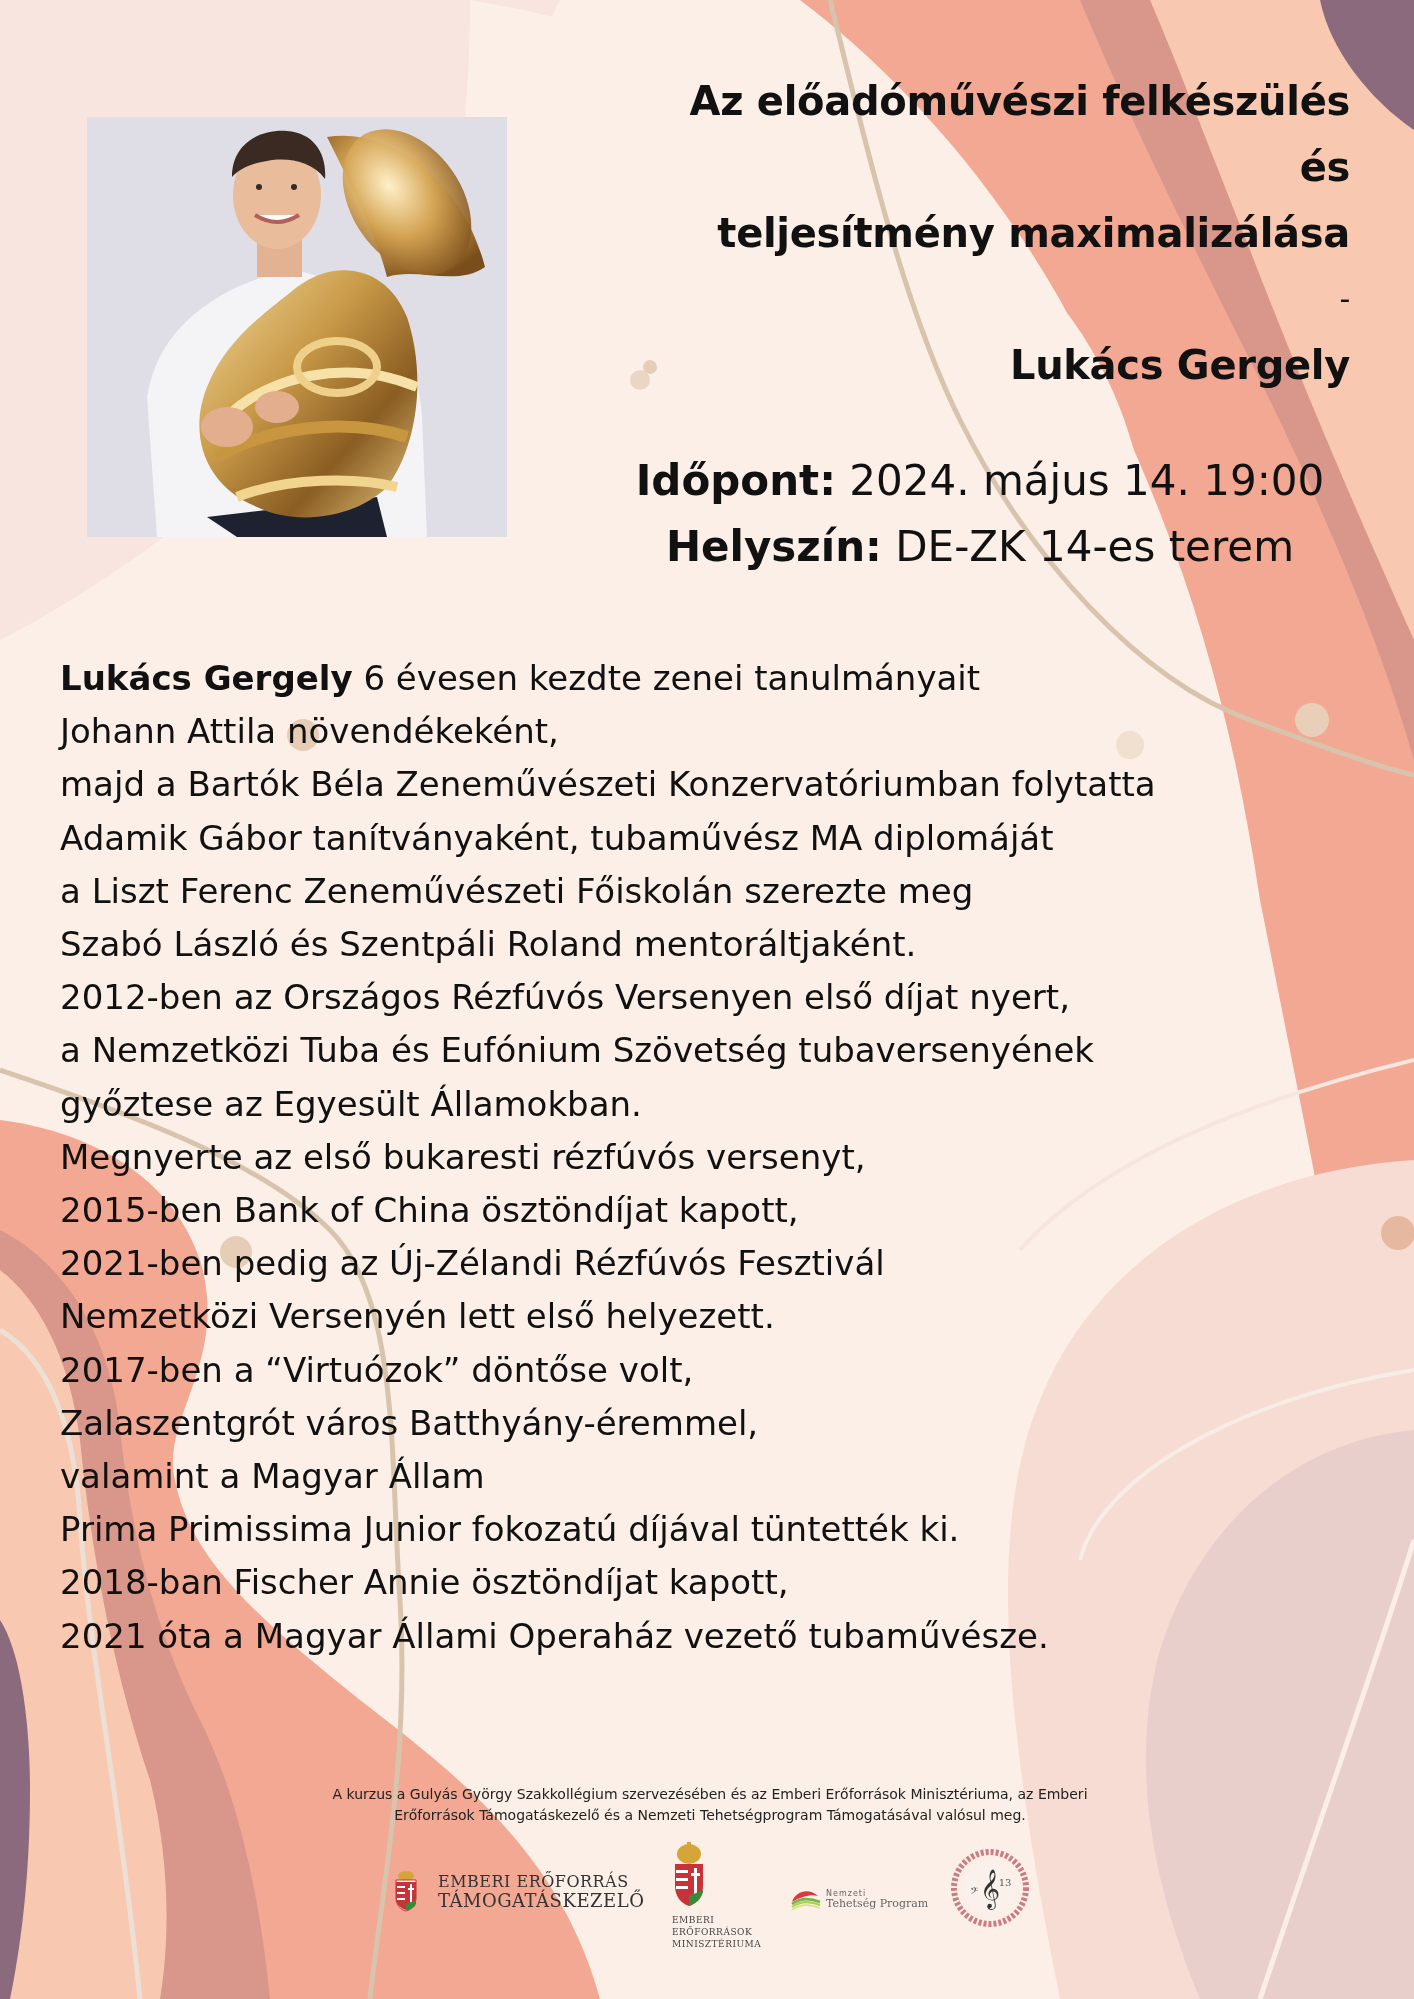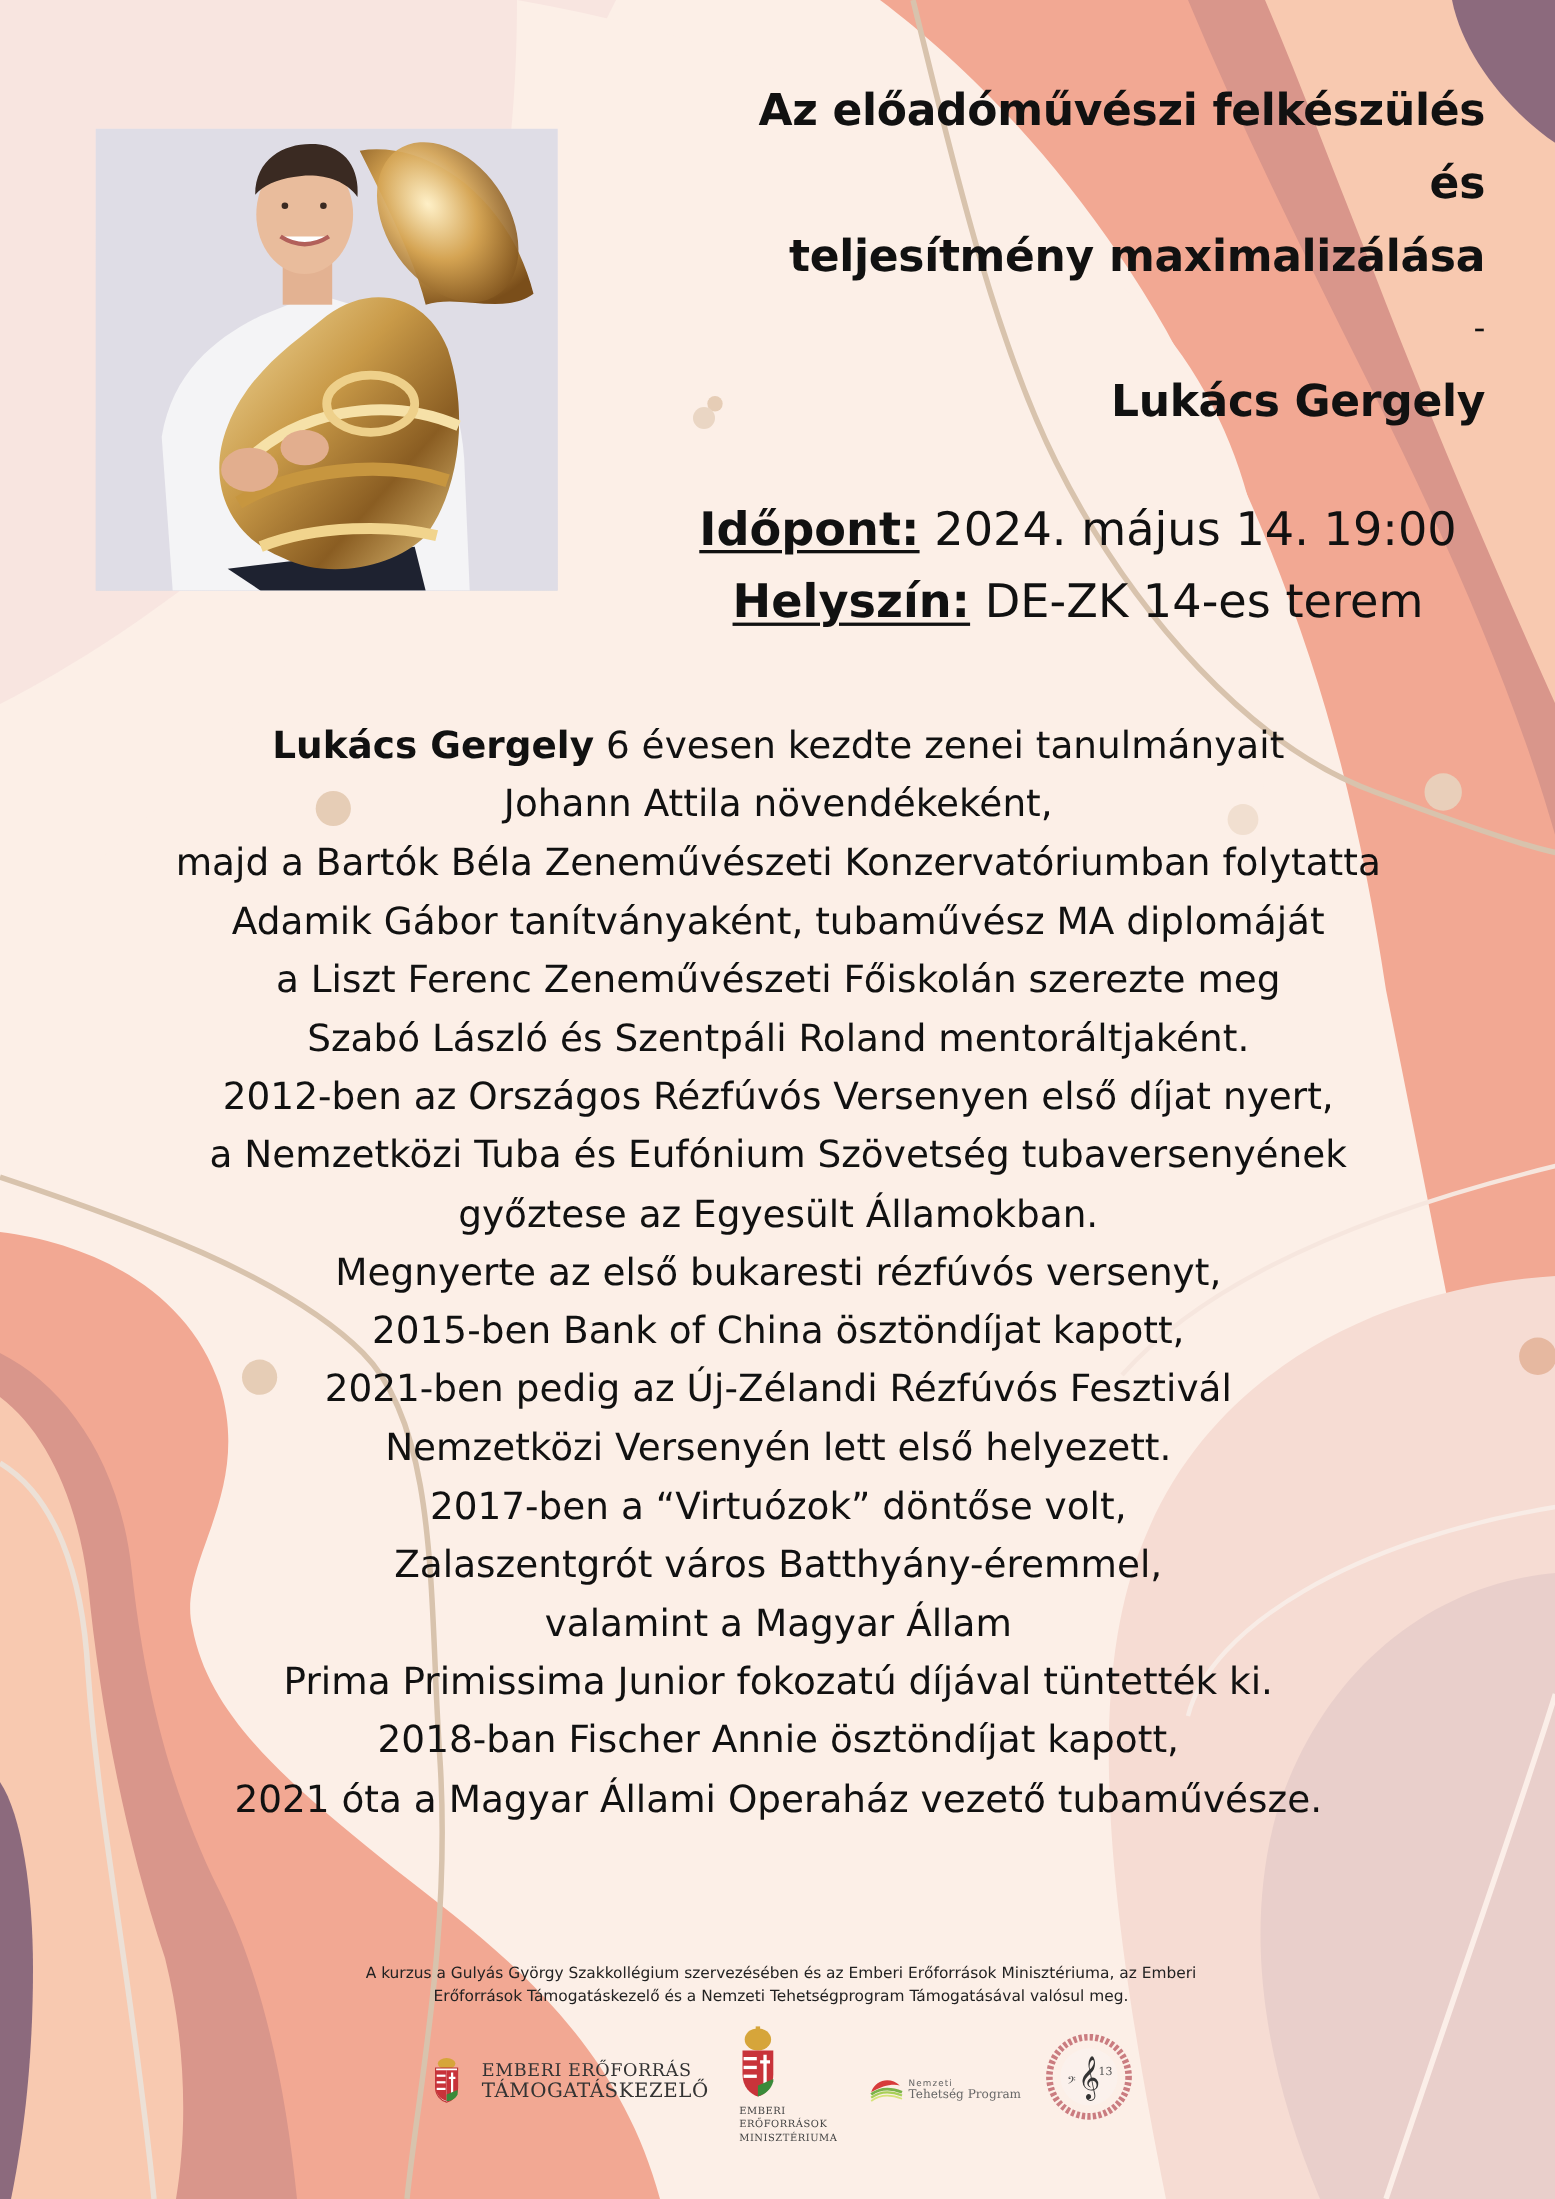--- a/index.html
+++ b/index.html
@@ -23,25 +23,25 @@
     position: absolute; left: 600px; top: 68px; width: 750px; z-index: 2;
     text-align: right; font-weight: bold; font-size: 40px; line-height: 66px;
     letter-spacing: -0.3px;
   }
   .title-block div { white-space: nowrap; }
 
   .info {
     position: absolute; left: 600px; top: 448px; width: 760px; z-index: 2;
     text-align: center; font-size: 42px; line-height: 66px;
   }
-  .info .lbl { font-weight: bold; text-decoration: underline; text-underline-offset: 5px; text-decoration-thickness: 3px; text-align: center; }
+  .info .lbl { font-weight: bold; text-underline-offset: 5px; text-decoration-thickness: 3px; text-align: center; }
 
   .bio {
     position: absolute; left: 60px; top: 652px; width: 1295px; z-index: 2;
-    text-align: center; font-size: 34px; line-height: 53.2px;
+    font-size: 34px; line-height: 53.2px;
   }
   .bio div { white-space: nowrap; }
   .bio b { font-weight: bold; }
 
   .footer-note {
     position: absolute; left: 250px; top: 1784px; width: 920px; z-index: 2;
     text-align: center; font-size: 14px; line-height: 21px; color: #222;
   }
 
   .logos {

